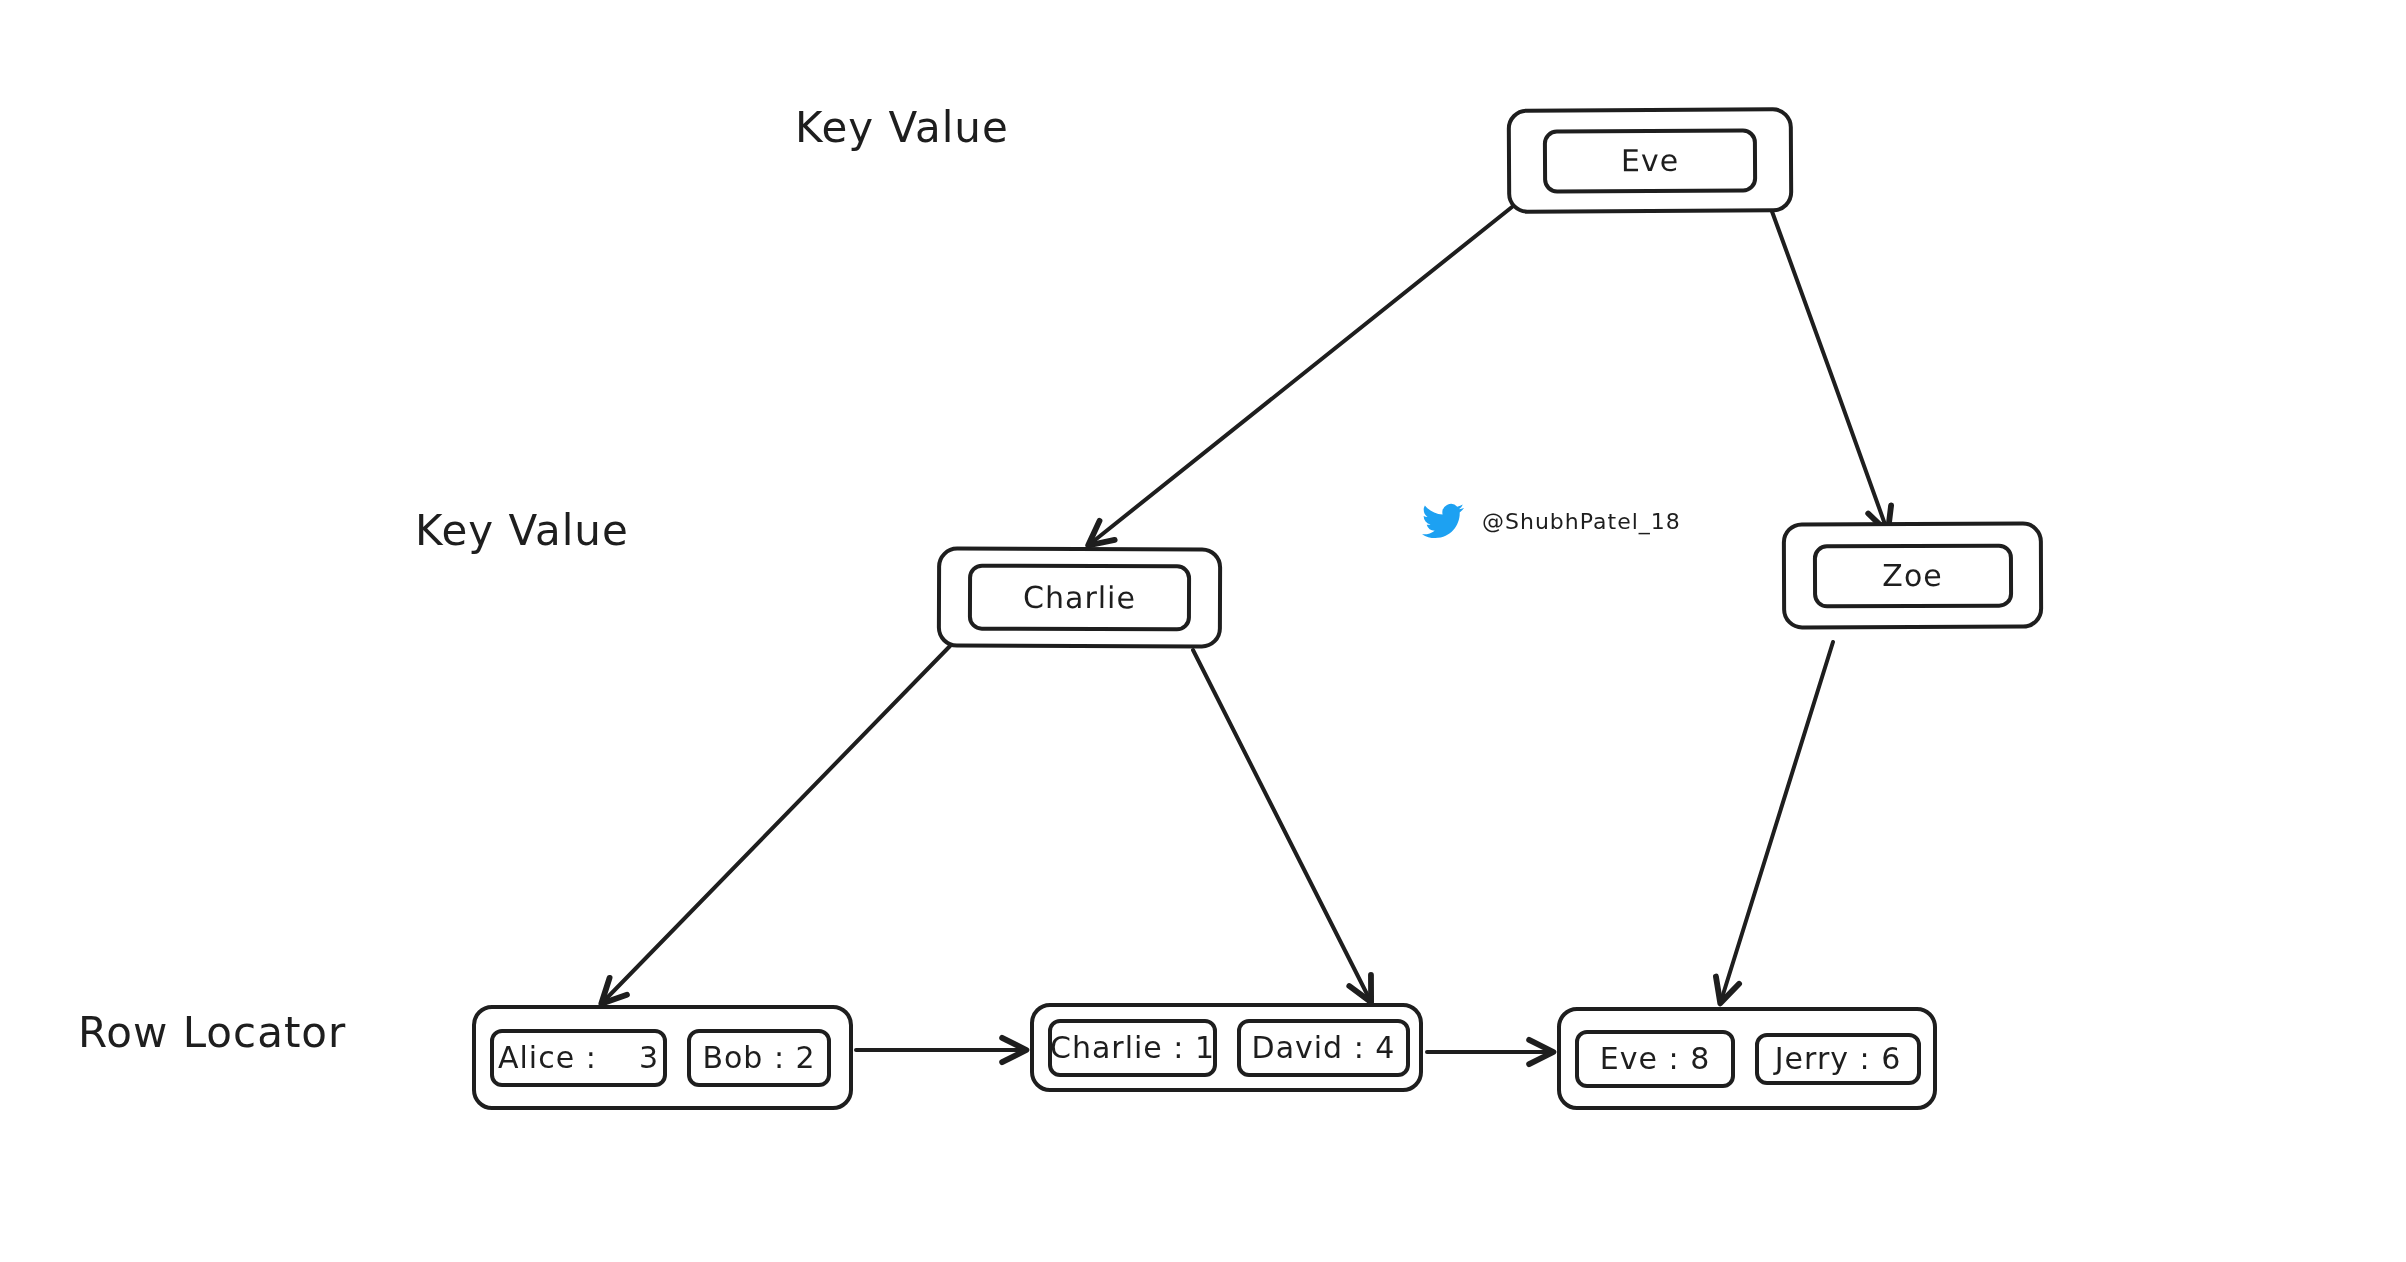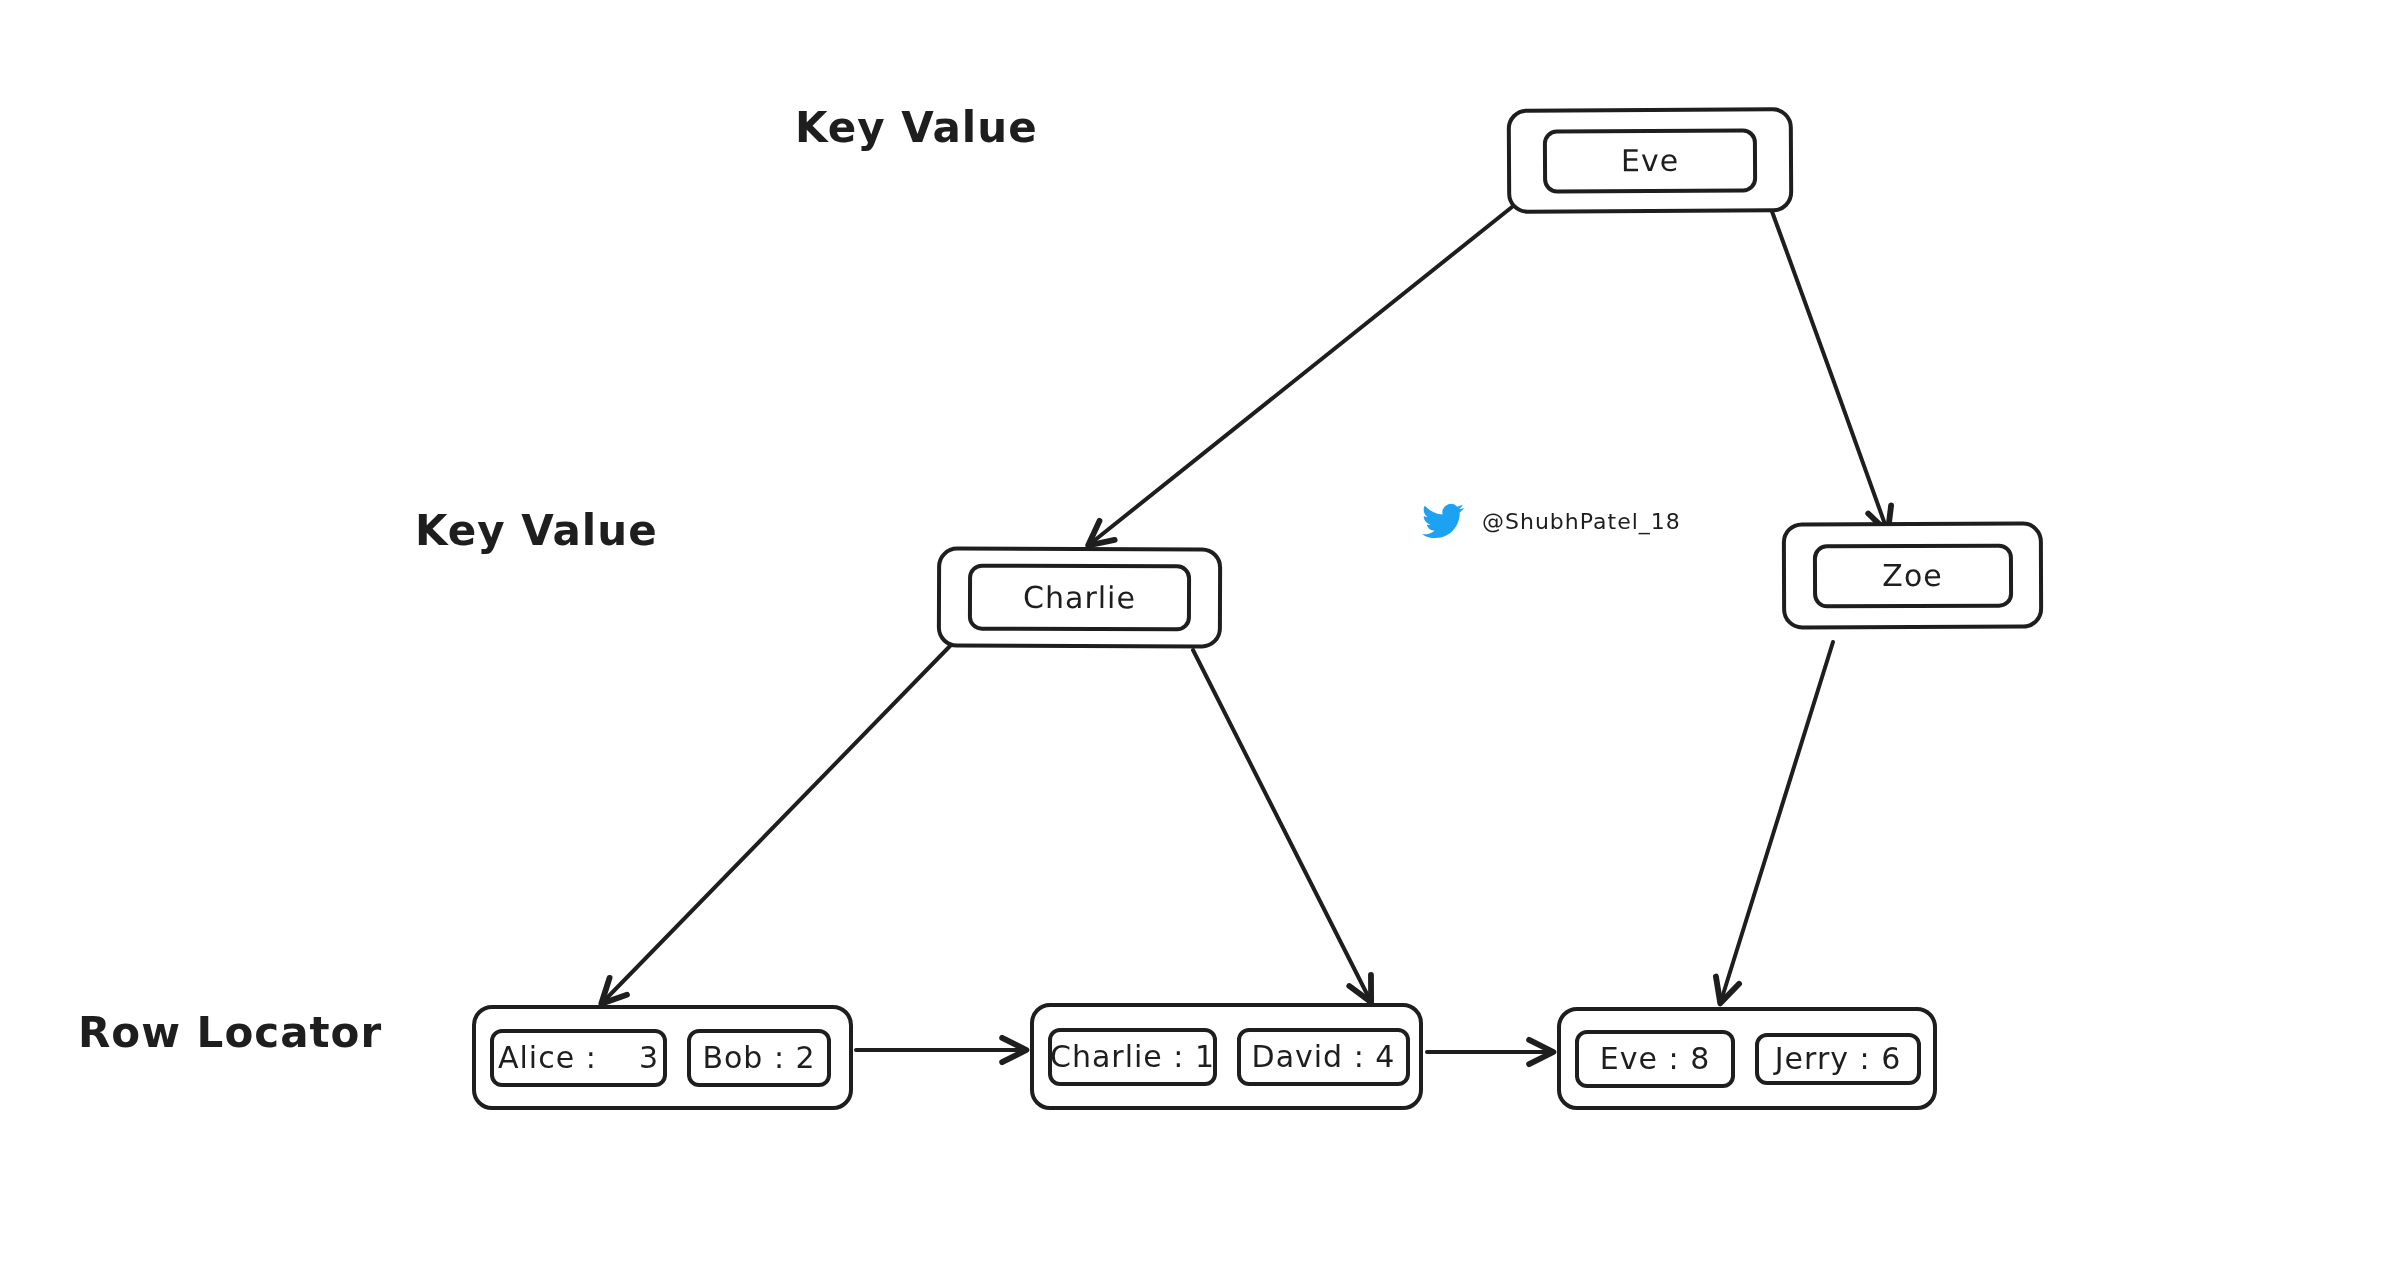--- a/index.html
+++ b/index.html
@@ -28,21 +28,20 @@
     stroke: var(--stroke);
     stroke-width: 4;
     fill: none;
     stroke-linecap: round;
   }
   .annotation {
     position: absolute;
     font-size: 42px;
     letter-spacing: 1px;
     white-space: nowrap;
-    font-weight: bold;
   }
   .annotation.key-value-top { left: 795px; top: 103px; }
   .annotation.key-value-mid { left: 415px; top: 506px; }
   .annotation.row-locator   { left: 78px;  top: 1008px; }
 
   .attribution {
     position: absolute;
     left: 1418px; top: 500px;
     display: flex;
     align-items: center;
@@ -80,21 +79,21 @@
     position: absolute;
     border: 4px solid var(--stroke);
     border-radius: 20px;
     background: var(--background);
     display: flex;
     align-items: center;
     padding-left: 14px;
     gap: 20px;
   }
   .leaf-1 { left: 472px;  top: 1005px; width: 381px; height: 105px; }
-  .leaf-2 { left: 1030px; top: 1003px; width: 393px; height: 107px; }
+  .leaf-2 { left: 1030px; top: 1003px; width: 393px; height: 89px; }
   .leaf-3 { left: 1557px; top: 1007px; width: 380px; height: 103px; }
   .cell {
     border: 4px solid var(--stroke);
     border-radius: 12px;
     height: 58px;
     display: flex;
     align-items: center;
     justify-content: center;
     font-size: 30px;
     letter-spacing: 1px;

